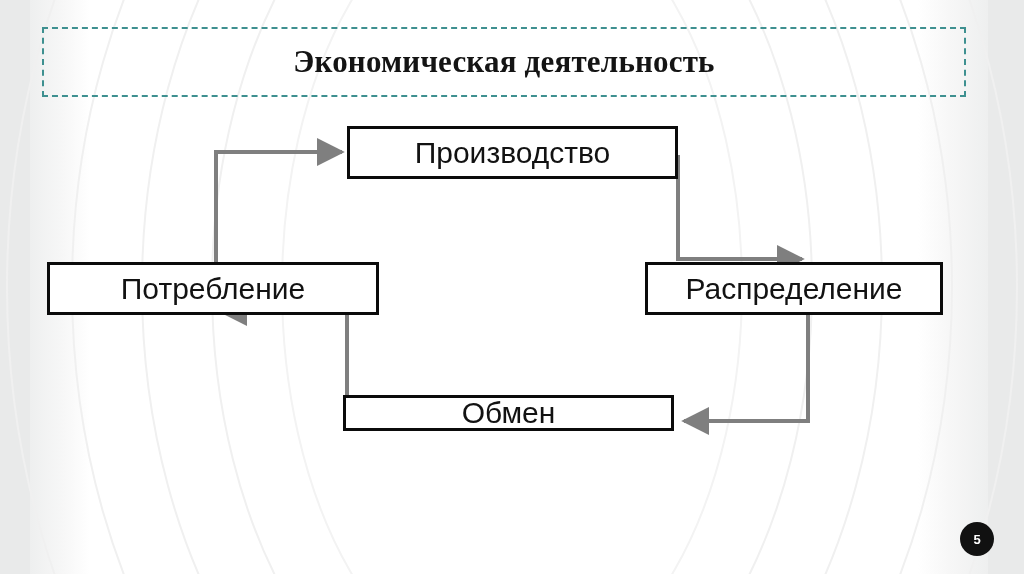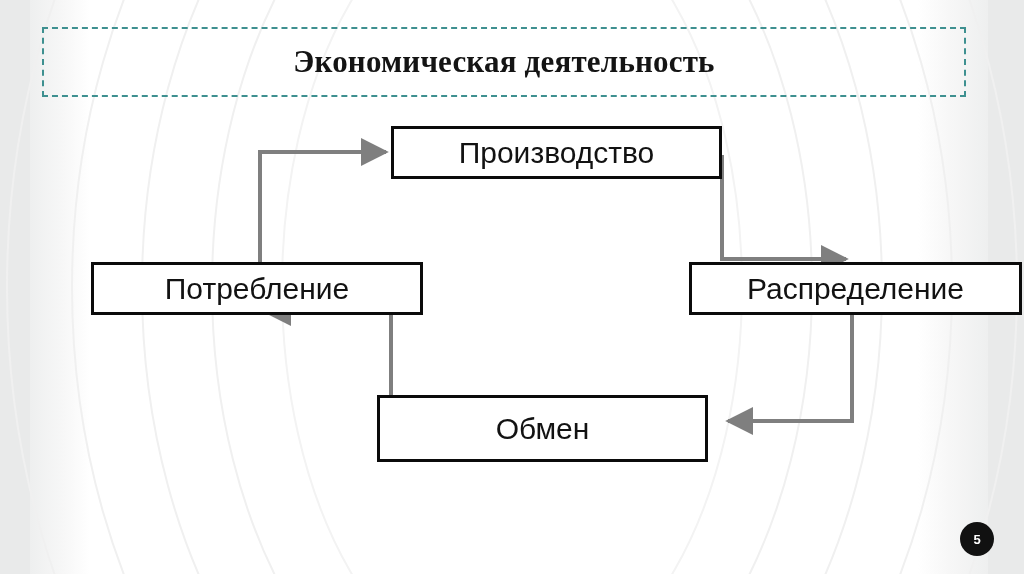--- a/index.html
+++ b/index.html
@@ -79,21 +79,20 @@
     color: #141414;
     letter-spacing: 0.2px;
     font-family: Liberation Serif, serif;
     white-space: nowrap;
   }
 
   
   .diagram {
     position: absolute;
     inset: 0;
-    margin-left: 44px;
   }
   .connectors {
     position: absolute;
     left: 0; top: 0;
     width: 1024px;
     height: 574px;
   }
   .node {
     position: absolute;
     box-sizing: border-box;
@@ -105,22 +104,22 @@
   }
   .node-label {
     font-size: 30px;
     color: #121212;
     font-family: "Liberation Sans", sans-serif;
     white-space: nowrap;
     line-height: 1;
   }
   #node-production  { left: 347px; top: 126px; width: 331px; height: 53px; }
   #node-consumption { left: 47px;  top: 262px; width: 332px; height: 53px; }
-  #node-distribution{ left: 645px; top: 262px; width: 333px; height: 53px; }
-  #node-exchange    { left: 333px; top: 395px; width: 331px; height: 67px; }
+  #node-distribution{ left: 645px; top: 262px; width: 298px; height: 53px; }
+  #node-exchange    { left: 343px; top: 395px; width: 331px; height: 36px; }
 
   
   .slide-badge {
     position: absolute;
     right: 30px;
     bottom: 18px;
     width: 34px;
     height: 34px;
     border-radius: 50%;
     background: #111111;

